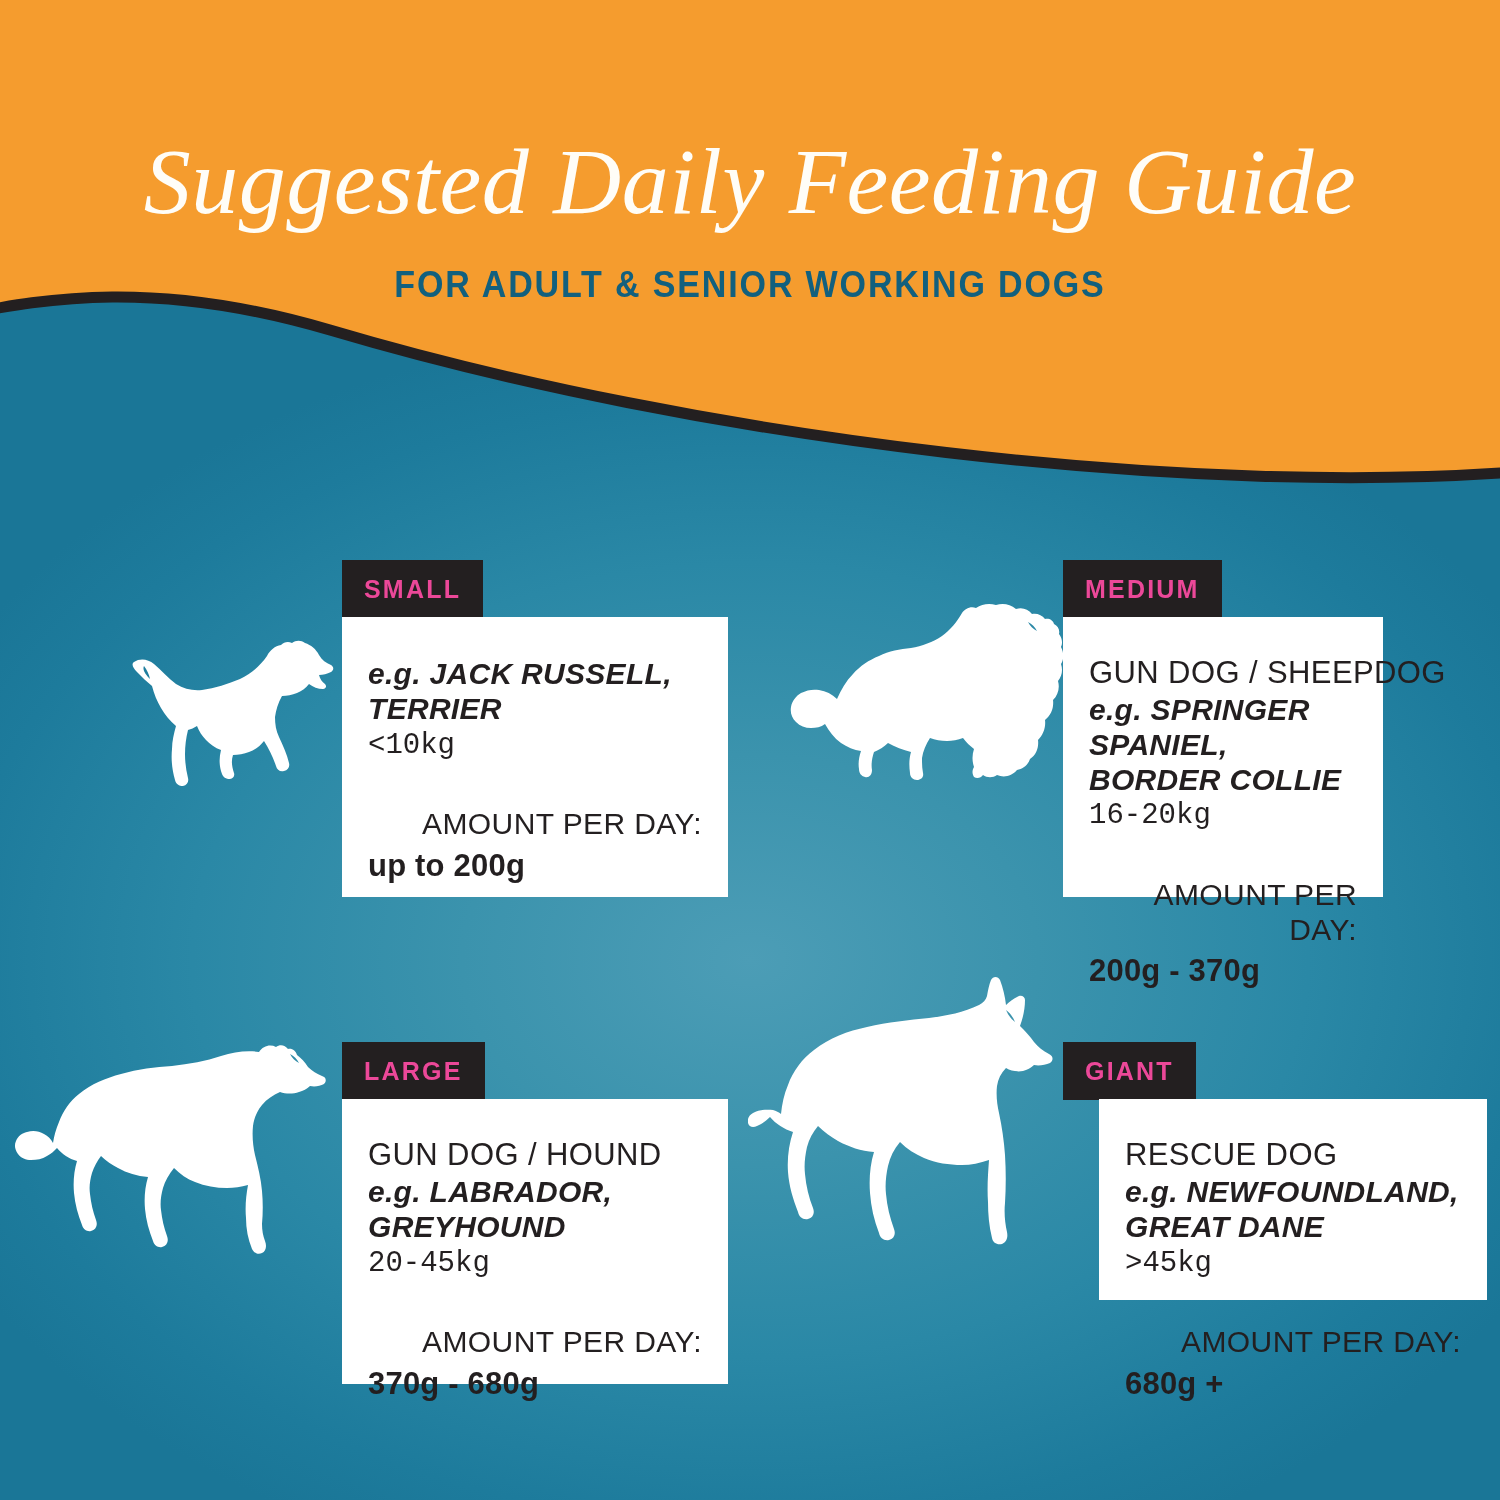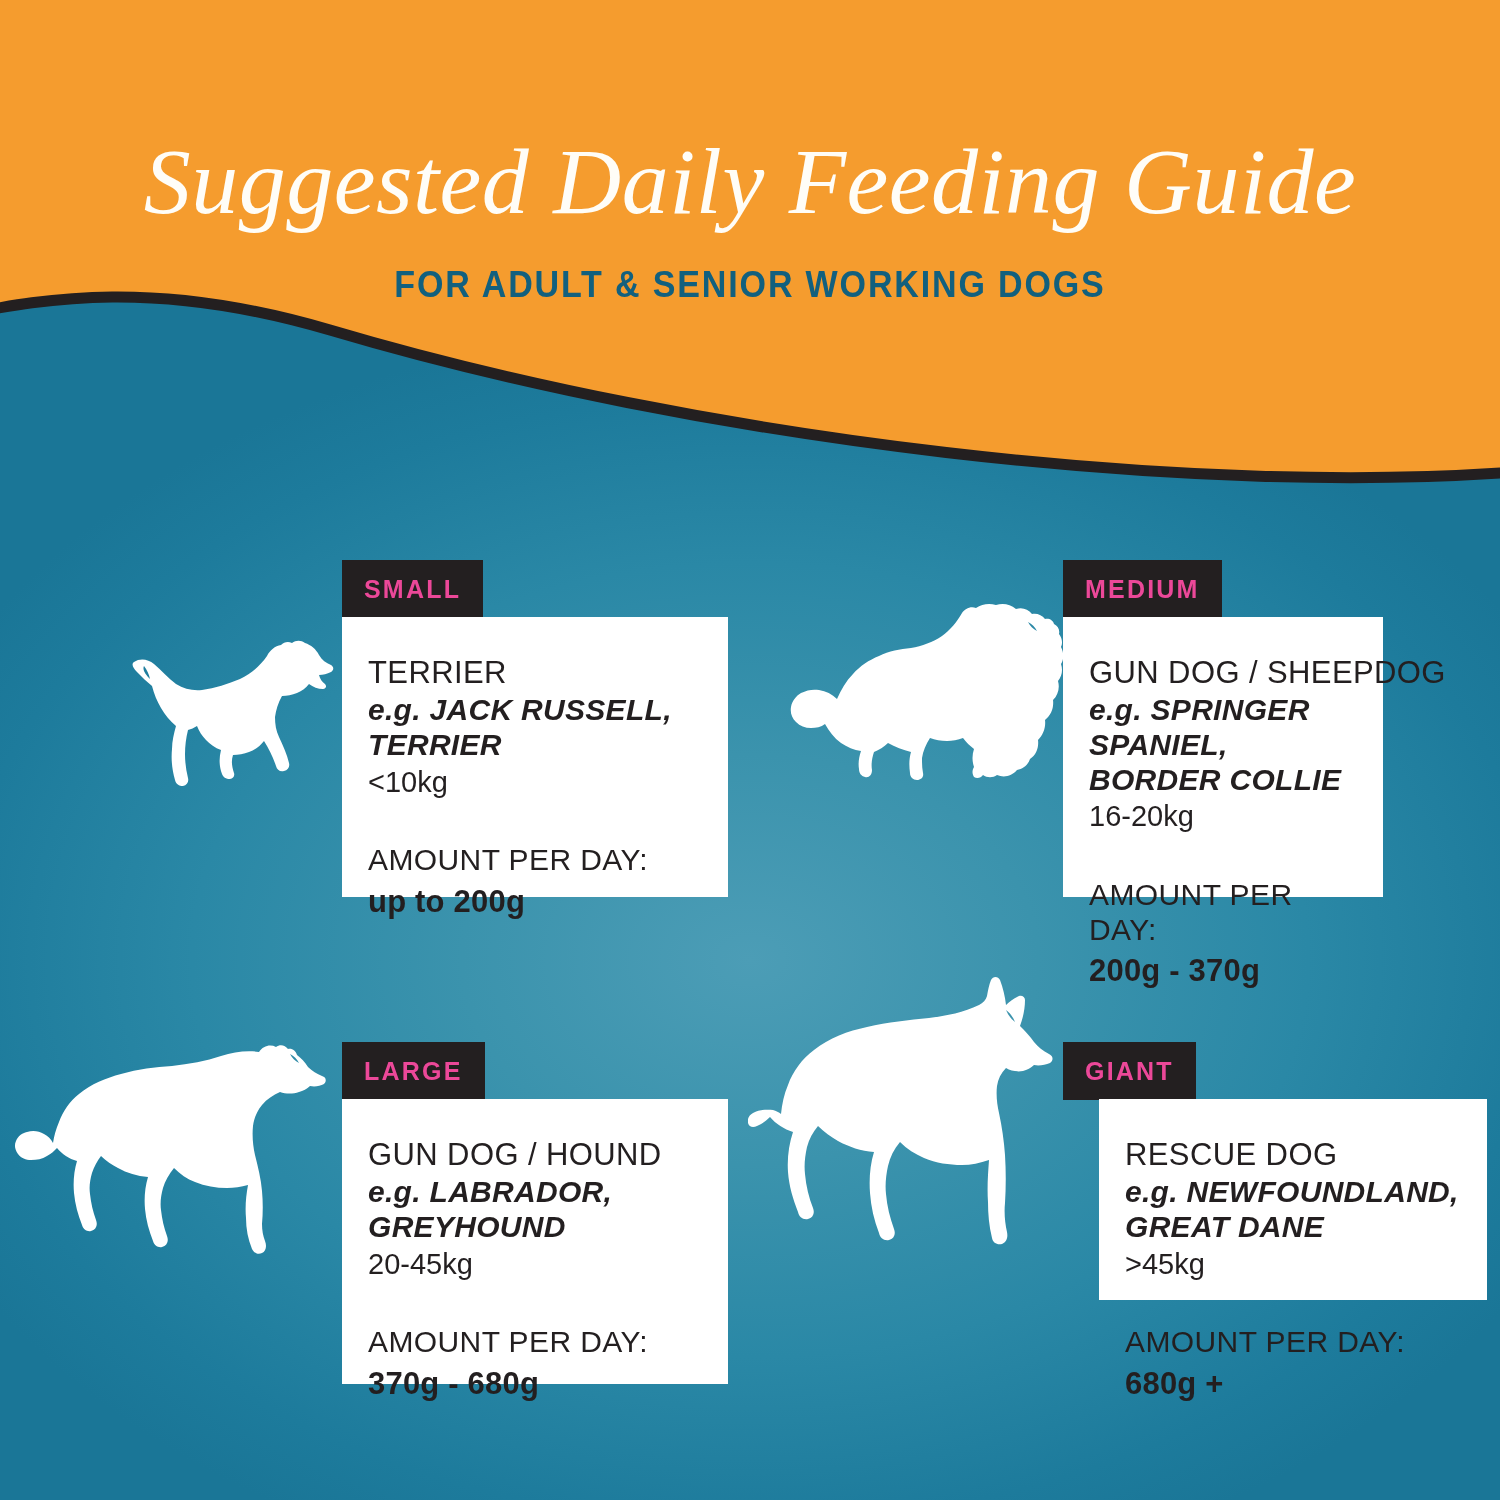--- a/index.html
+++ b/index.html
@@ -118,36 +118,37 @@
     font-weight: 700;
     font-style: italic;
     font-size: 30px;
     letter-spacing: 0.3px;
     color: #231F20;
     line-height: 1.16;
     margin-top: 2px;
   }
 
   .weight {
-    font-family: Liberation Sans, sans-serif;
+    font-family: Liberation Mono, monospace;
     font-weight: 400;
     font-size: 29px;
     color: #231F20;
     line-height: 1.2;
     margin-top: 2px;
   }
 
   .amount-label {
     font-family: "Liberation Sans", sans-serif;
     font-weight: 400;
     font-size: 30px;
     letter-spacing: 0.4px;
     color: #231F20;
     margin-top: 44px;
     line-height: 1.15;
+    text-align: right;
   }
 
   .amount-value {
     font-family: "Liberation Sans", sans-serif;
     font-weight: 700;
     font-size: 31px;
     letter-spacing: 0.2px;
     color: #231F20;
     margin-top: 6px;
     line-height: 1.15;
@@ -213,21 +214,20 @@
         C37,73 34,66 32,58 C27,54 22,49 17,44 C13,40 11,36 14,34 Z
         M24,38 C22,42 26,47 30,51 C29,46 27,42 24,38 Z"></path>
     </svg>
   </div>
 
   <div class="card-group" id="group-small">
     <div class="size-tab">
       <span class="size-tab-label">SMALL</span>
     </div>
     <div class="info-card">
-      <div class="breed-type">TERRIER</div>
       <div class="breed-examples">e.g. JACK RUSSELL, TERRIER</div>
       <div class="weight">&lt;10kg</div>
       <div class="amount-label">AMOUNT PER DAY:</div>
       <div class="amount-value">up to 200g</div>
     </div>
   </div>
 
   <div class="dog-silhouette" id="dog-collie">
     <svg viewBox="0 0 275 180" xmlns="http://www.w3.org/2000/svg">
       <path fill="#FFFFFF" d="M186,8 C192,4 199,3 206,5 C213,3 220,4 226,9

